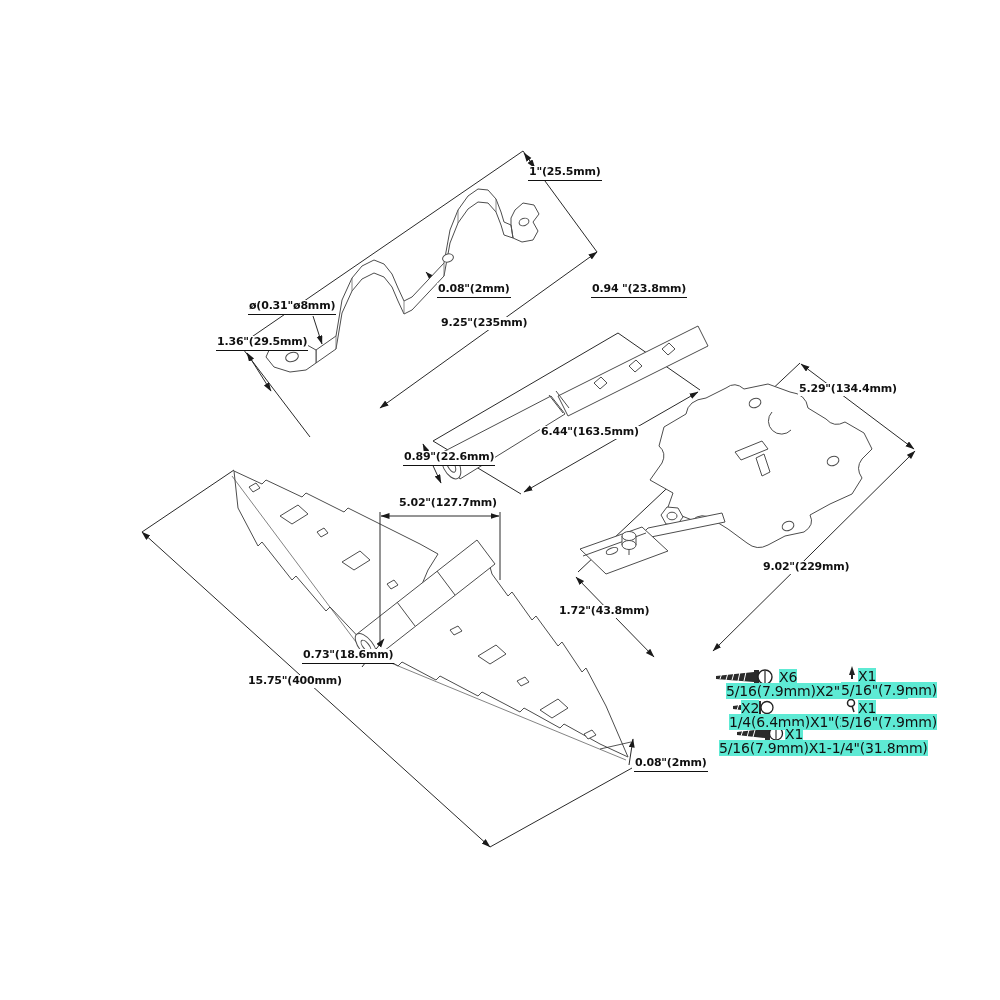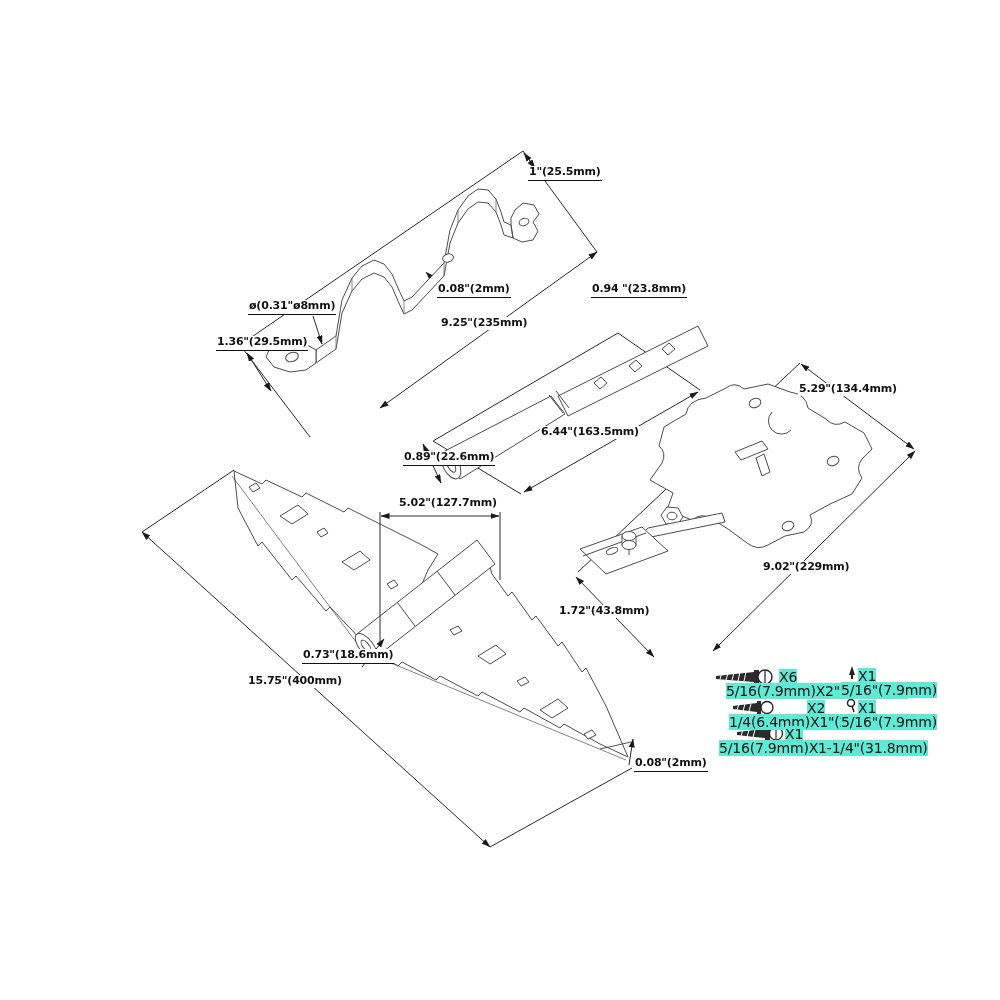--- a/index.html
+++ b/index.html
@@ -196,20 +196,20 @@
 
 <div class="lbl" style="left:398px;top:497px">5.02"(127.7mm)</div>
 <div class="lbl ul" style="left:302px;top:649px">0.73"(18.6mm)</div>
 <div class="lbl" style="left:247px;top:675px">15.75"(400mm)</div>
 <div class="lbl ul" style="left:634px;top:757px">0.08"(2mm)</div>
 
 <div class="leg" style="left:779px;top:669px">X6</div>
 <div class="leg" style="left:726px;top:683px">5/16(7.9mm)X2"(50.8mm)</div>
 <div class="leg" style="left:858px;top:668px">X1</div>
 <div class="leg" style="left:841px;top:682px">5/16"(7.9mm)</div>
-<div class="leg" style="left:807px;top:700px">X2</div>
+<div class="leg" style="left:741px;top:700px">X2</div>
 <div class="leg" style="left:729px;top:714px">1/4(6.4mm)X1"(25.4mm)</div>
 <div class="leg" style="left:858px;top:700px">X1</div>
 <div class="leg" style="left:841px;top:714px">5/16"(7.9mm)</div>
 <div class="leg" style="left:785px;top:726px">X1</div>
 <div class="leg" style="left:719px;top:740px">5/16(7.9mm)X1-1/4"(31.8mm)</div>
 
 </div>
 
 </body></html>

